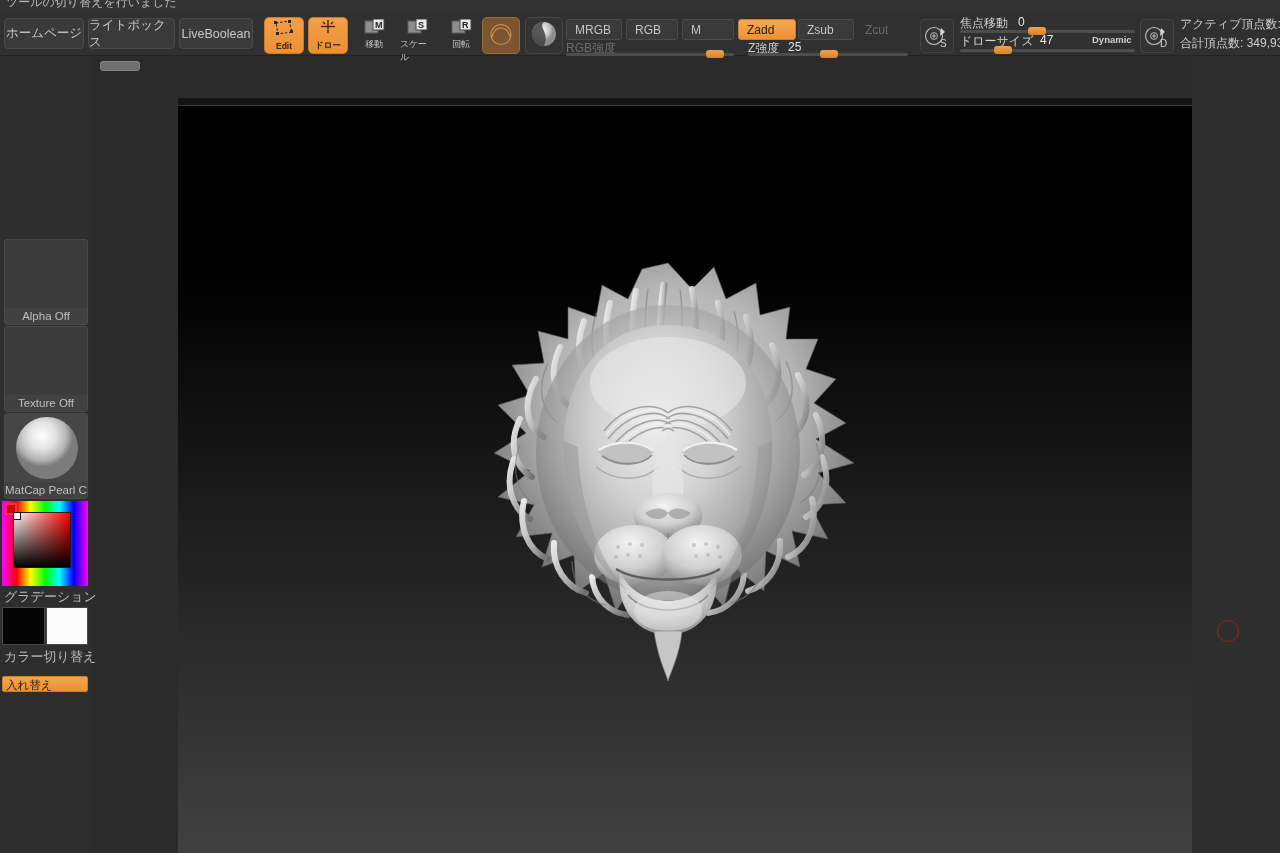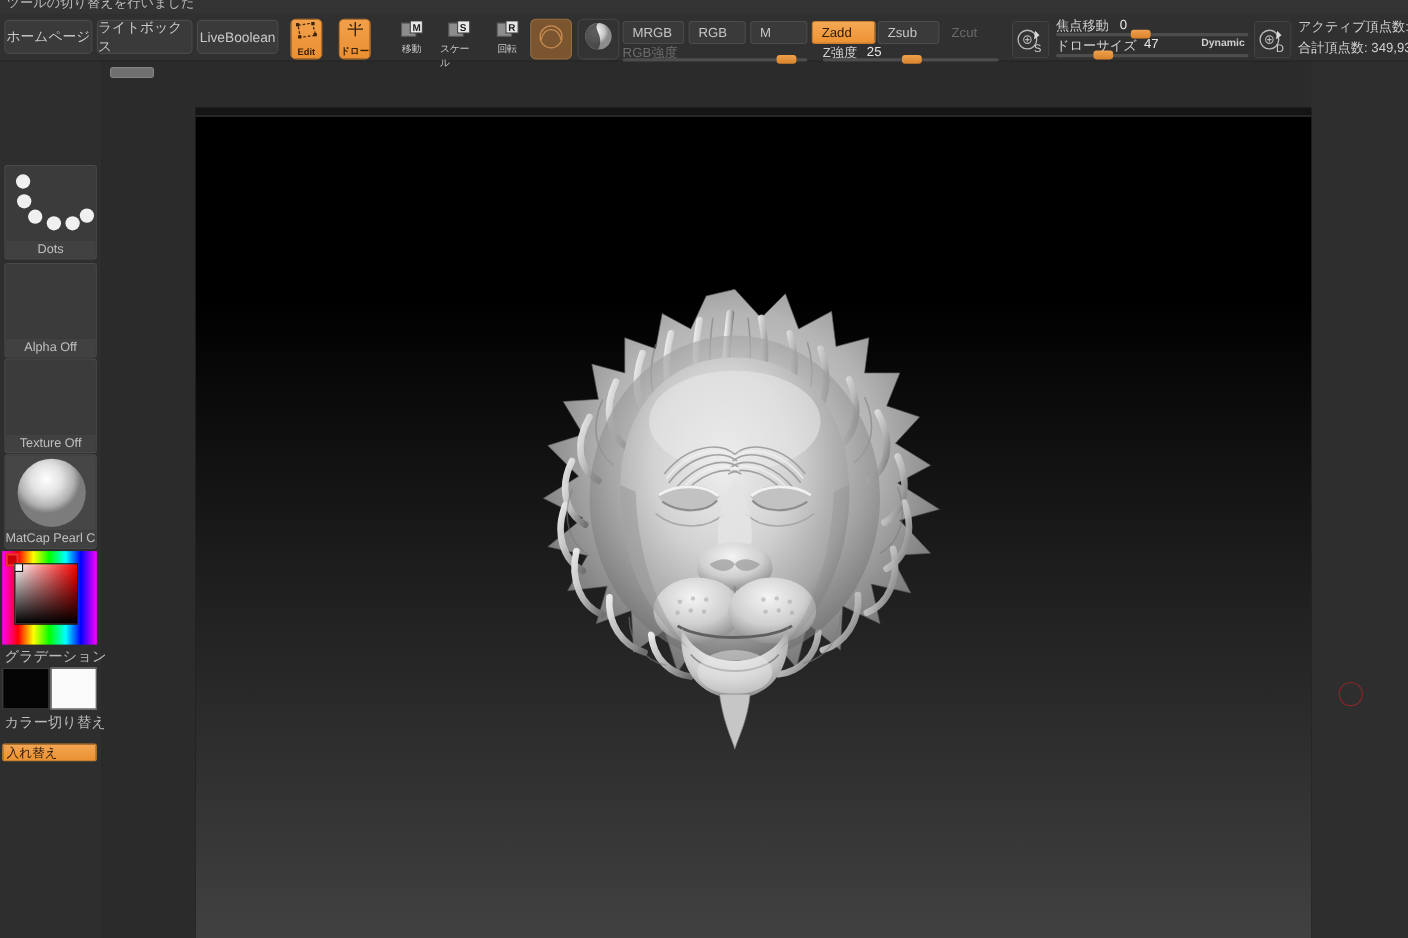--- a/index.html
+++ b/index.html
@@ -31,21 +31,21 @@
   .tb-btn {
     position: absolute; top: 5px; height: 31px;
     background: #3c3c3d; border: 1px solid #4a4a4b; border-radius: 4px;
     color: #c9c9c9; font-size: 12.5px;
     display: flex; align-items: center; justify-content: center;
   }
   .tb-btn.pri { background:#3a3a3b; }
 
   
   .mode-btn {
-    position: absolute; top: 4px; width: 29px; height: 37px;
+    position: absolute; top: 4px; width: 40px; height: 37px;
     background: linear-gradient(#f2a04b,#ec8f32);
     border: 1px solid #c97b28; border-radius: 5px;
     display:flex; flex-direction:column; align-items:center; justify-content:center;
     color:#3a2205;
   }
   .mode-btn .lbl { font-size: 8.5px; font-weight: bold; margin-top:1px; }
 
   .xform-btn {
     position: absolute; top: 6px; width: 34px; height: 34px;
     display:flex; flex-direction:column; align-items:center; justify-content:flex-start;
@@ -349,33 +349,20 @@
   </div>
 
   <div class="mid-gutter"></div>
   <div class="right-gutter"></div>
 
   <div class="scroll-handle"></div>
 
   <div class="shelf">
 
 
-    <div class="shelf-item" style="top:94px;height:86px;">
-      <div class="shelf-thumb" style="height:68px;background:#3b3b3c;">
-        <svg width="84" height="68" viewBox="0 0 84 68">
-          <circle cx="16" cy="14" r="6.5" fill="#f0f0f0"></circle>
-          <circle cx="17" cy="32" r="6.5" fill="#f0f0f0"></circle>
-          <circle cx="27" cy="46" r="6.5" fill="#f0f0f0"></circle>
-          <circle cx="44" cy="52" r="6.5" fill="#f0f0f0"></circle>
-          <circle cx="61" cy="52" r="6.5" fill="#f0f0f0"></circle>
-          <circle cx="74" cy="45" r="6.5" fill="#f0f0f0"></circle>
-        </svg>
-      </div>
-      <div class="shelf-cap">Dots</div>
-    </div>
 
     <div class="shelf-item" style="top:270px;height:86px;">
       <div class="shelf-thumb" style="height:68px;background:#3b3b3c;"></div>
       <div class="shelf-cap">Texture Off</div>
     </div>
 
     <div class="shelf-item" style="top:183px;height:86px;">
       <div class="shelf-thumb" style="height:68px;background:#3b3b3c;"></div>
       <div class="shelf-cap">Alpha Off</div>
     </div>

